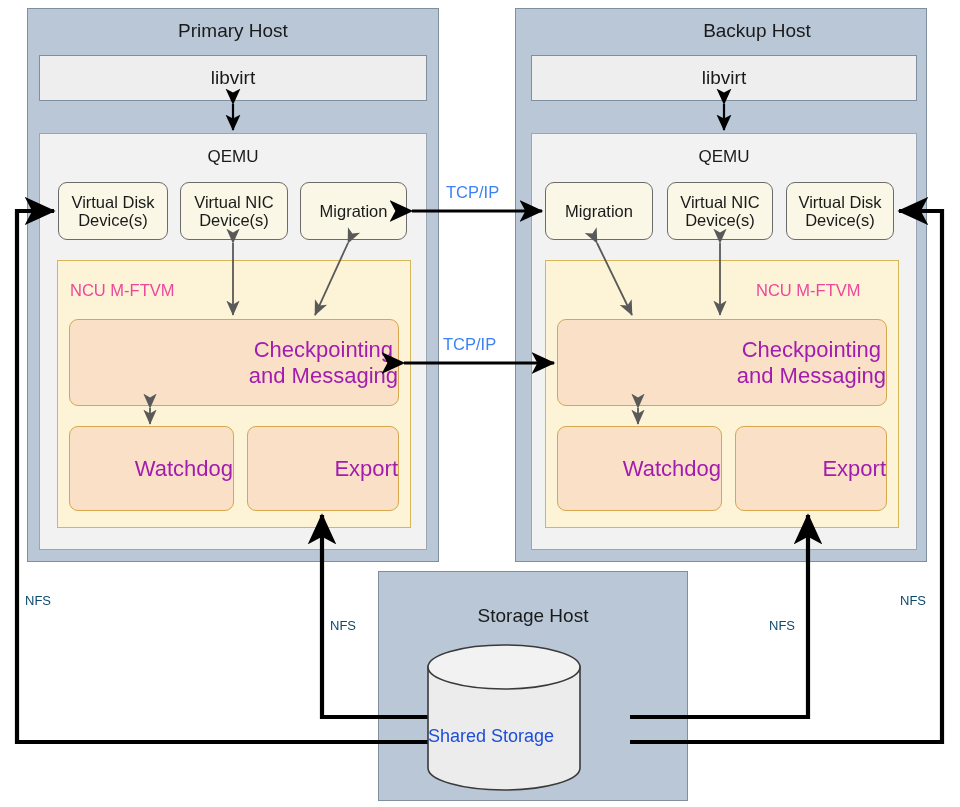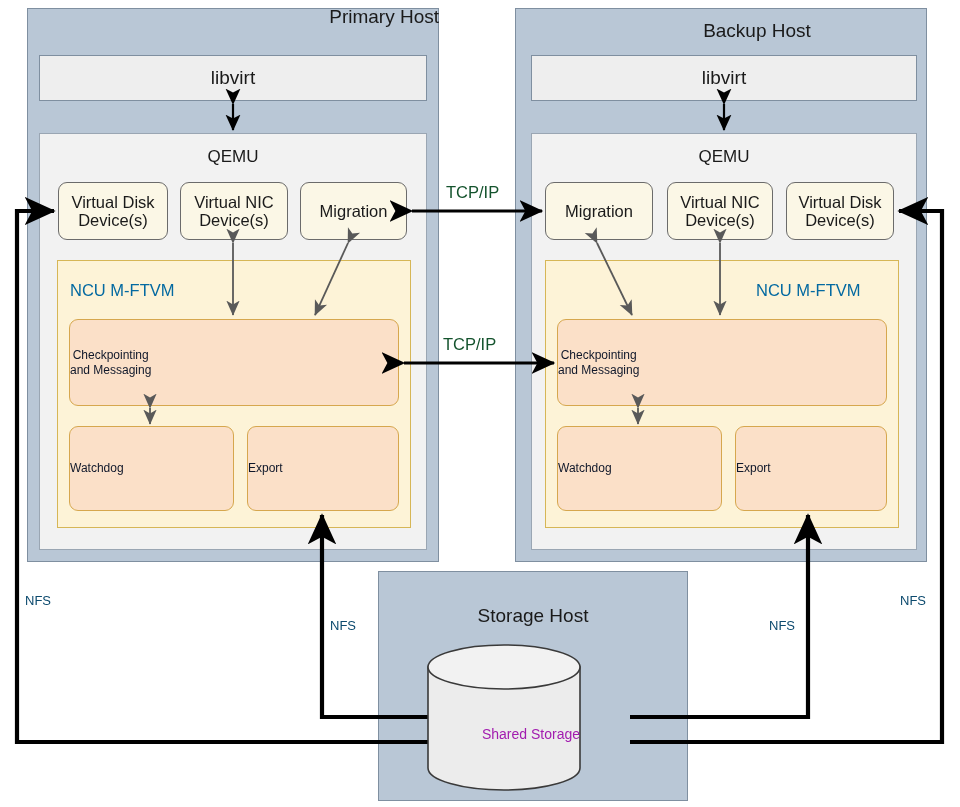--- a/index.html
+++ b/index.html
@@ -82,72 +82,72 @@
   }
   .ncu-box {
     position: absolute;
     background: #fdf3d7;
     border: 1px solid #d6b656;
     box-sizing: border-box;
   }
   .ncu-label {
     position: absolute;
     font-size: 16.5px;
-    color: #0369a1;
+    color: #ec4899;
   }
   .inner-box {
     position: absolute;
     background: #fbe0c8;
     border: 1px solid #d6a74e;
     border-radius: 9px;
     box-sizing: border-box;
     display: flex;
     align-items: center;
-    justify-content: flex-start;
-    text-align: center;
-    font-size: 12px;
+    justify-content: flex-end;
+    text-align: center;
+    font-size: 22px;
     line-height: 1.18;
-    color: #0f172a;
+    color: #a21caf;
   }
   .net-label {
     position: absolute;
     font-size: 16.5px;
-    color: #14532d;
+    color: #3b82f6;
     white-space: nowrap;
   }
   .nfs-label {
     position: absolute;
     font-size: 13px;
     color: #0c4a6e;
     white-space: nowrap;
   }
   .storage-label {
     position: absolute;
     left: 0;
     right: 0;
     text-align: center;
     font-size: 19px;
     color: #1a1a1a;
   }
   .cyl-label {
     position: absolute;
-    text-align: right;
-    font-size: 14px;
-    color: #a21caf;
+    text-align: left;
+    font-size: 18px;
+    color: #1d4ed8;
     white-space: nowrap;
   }
 </style>
 </head>
 <body>
 
 <div id="canvas">
 
   <div class="host-box" style="left:27px; top:8px; width:412px; height:554px;">
   </div>
-  <div class="host-title" style="left:27px; width:412px; top:6px;text-align:right;">Primary Host</div>
+  <div class="host-title" style="left:27px; width:412px; top:20px;">Primary Host</div>
 
   <div class="panel" style="left:39px; top:55px; width:388px; height:46px;">libvirt</div>
 
   <div class="qemu-panel" style="left:39px; top:133px; width:388px; height:417px;"></div>
   <div class="qemu-label" style="left:39px; width:388px; top:147px;">QEMU</div>
 
   <div class="dev-box" style="left:58px; top:182px; width:110px; height:58px;">
     <span>Virtual Disk<br>Device(s)</span>
   </div>
   <div class="dev-box" style="left:180px; top:182px; width:108px; height:58px;">

